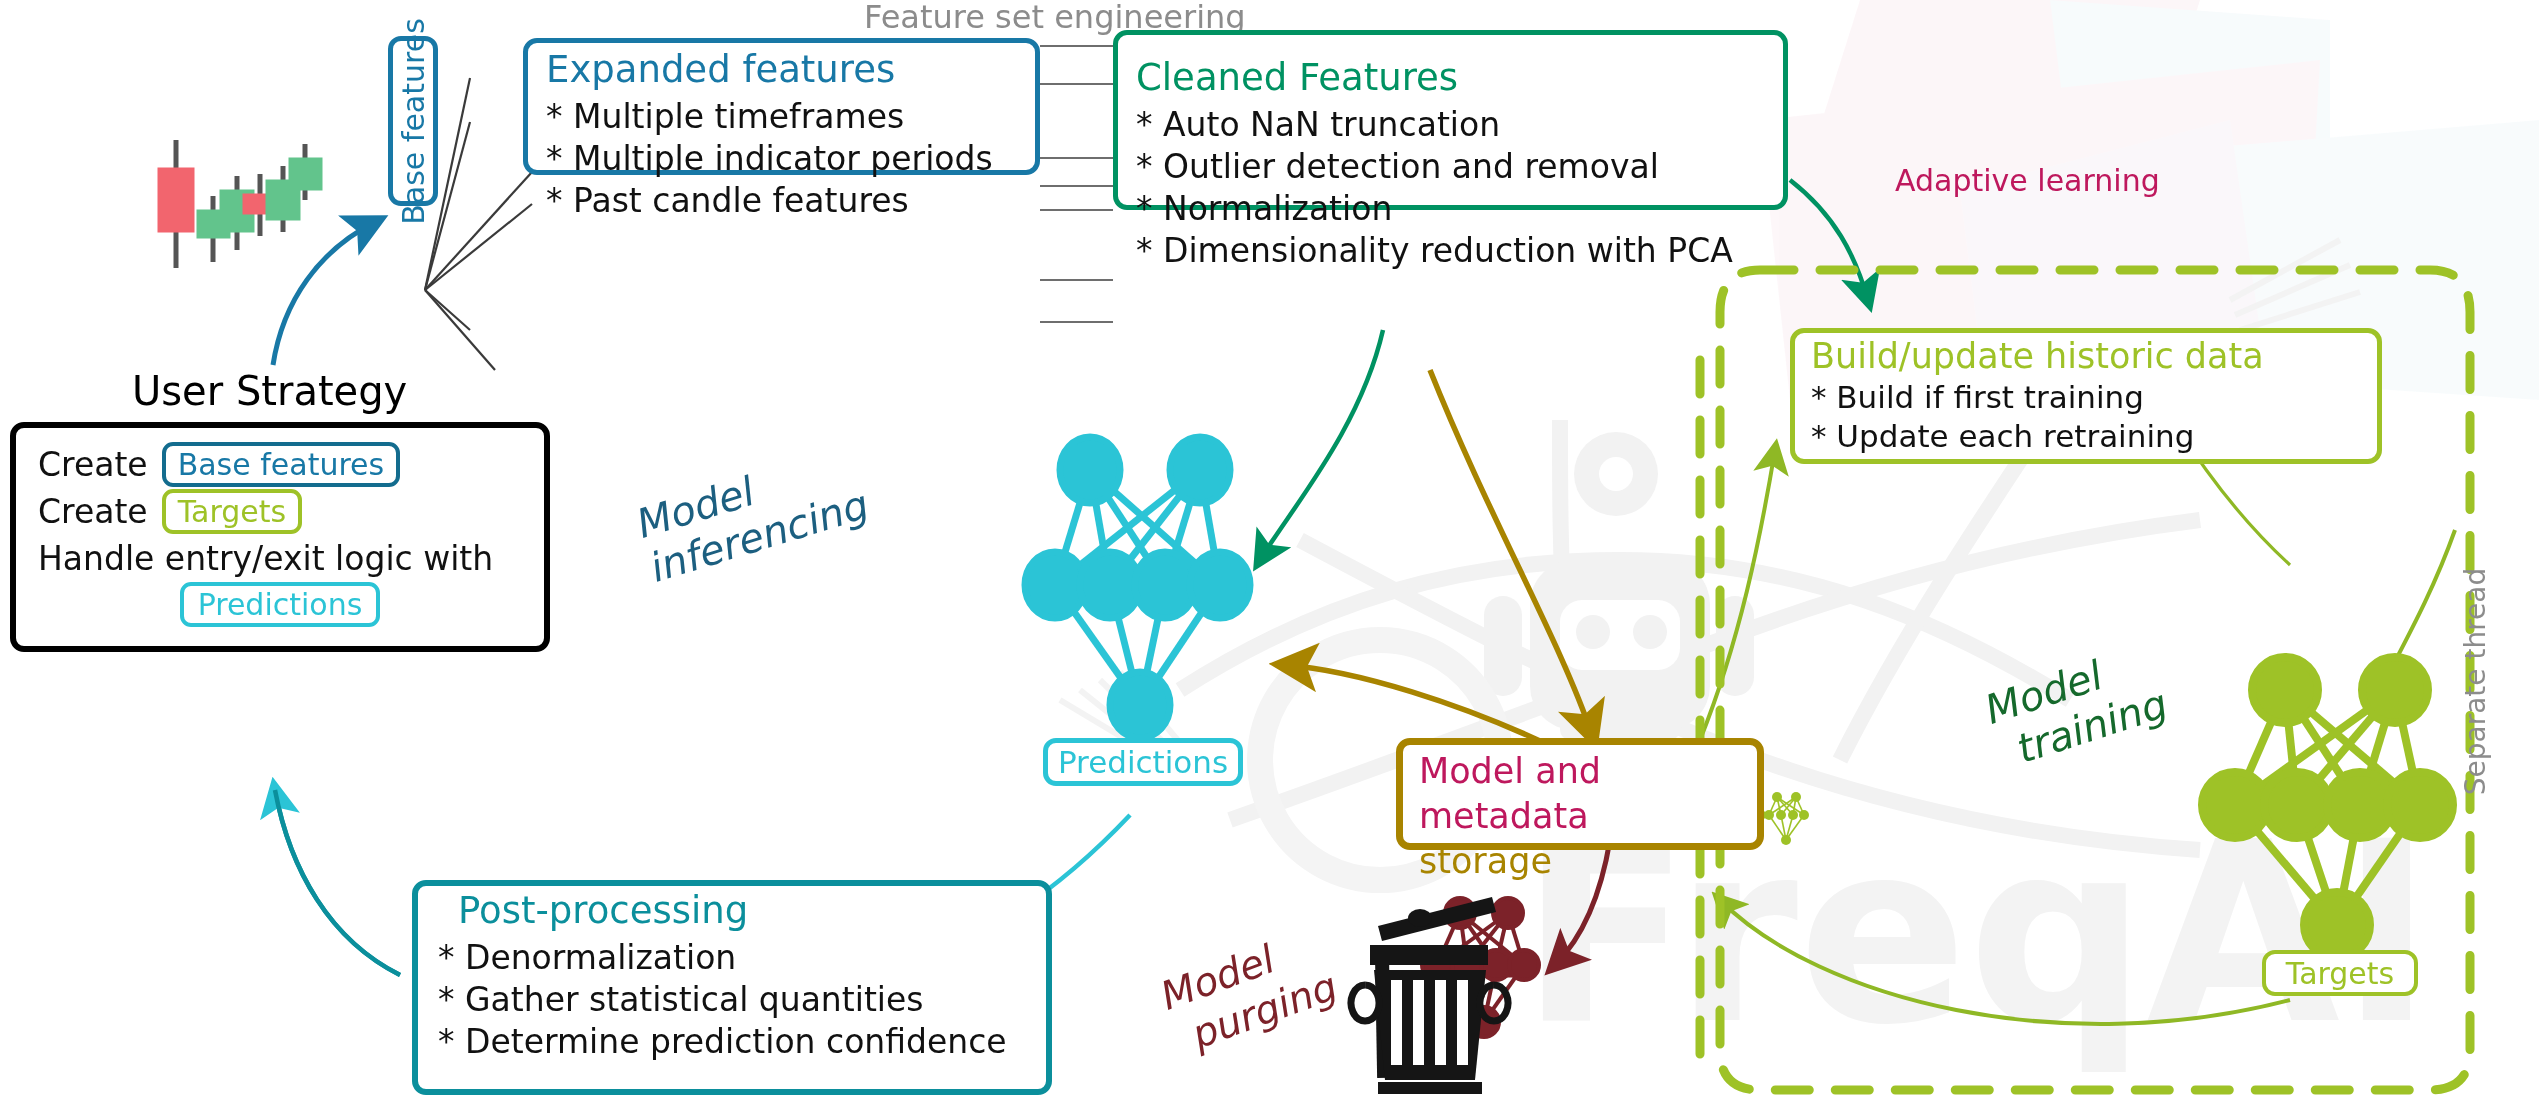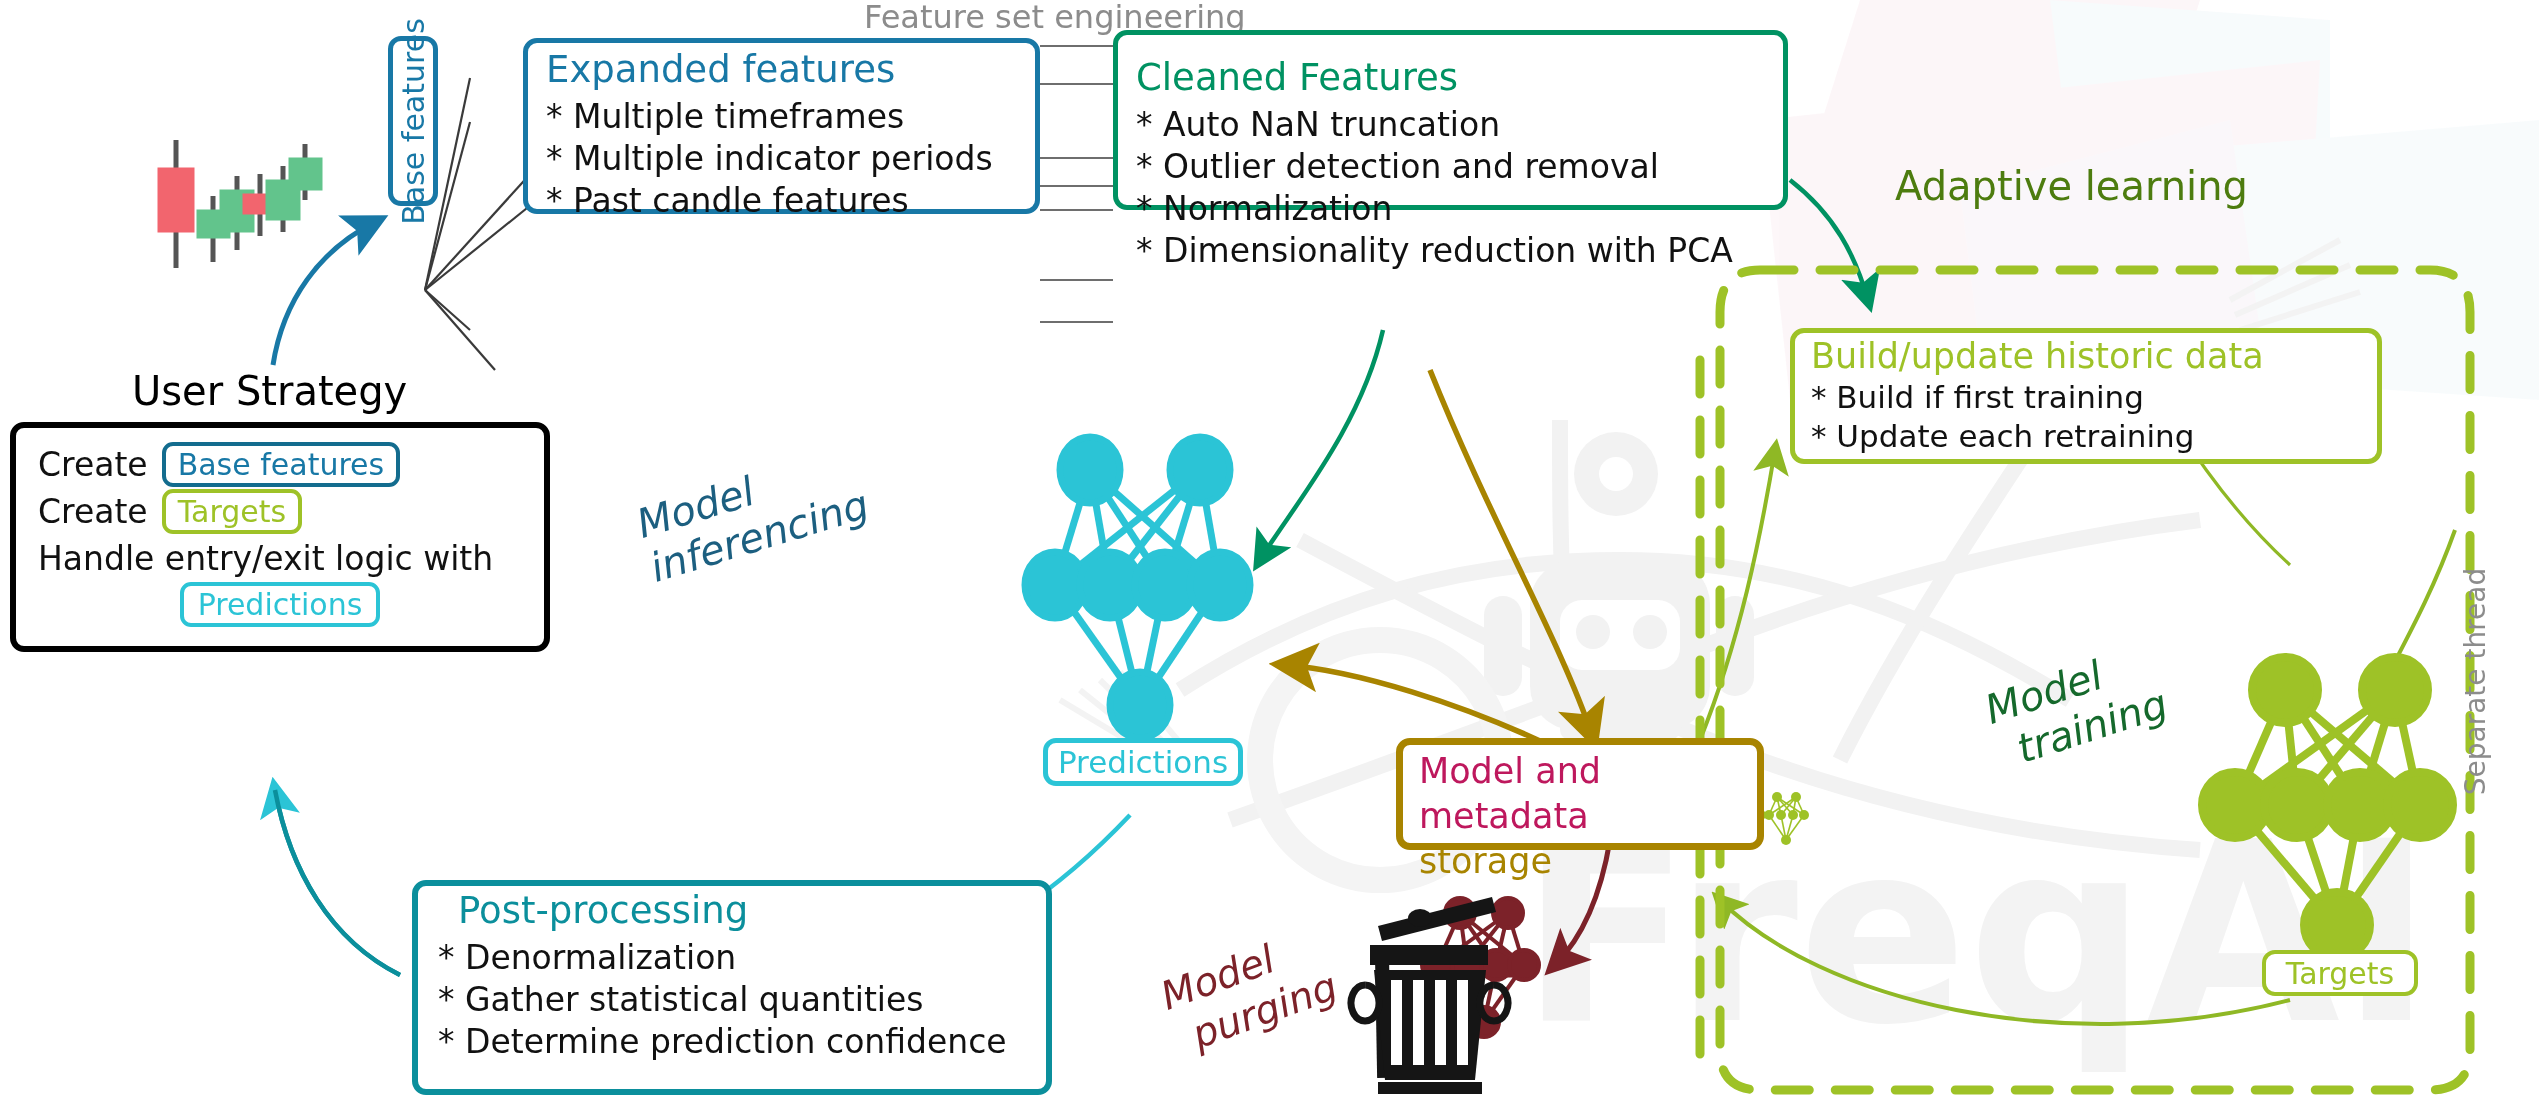--- a/index.html
+++ b/index.html
@@ -340,36 +340,36 @@
         </g>
     </g>
   </svg>
 
   <div style="position:absolute;left:864px;top:-2px;color:#8c8c8c;font-size:32px;">Feature set engineering</div>
 
   <div class="pill" style="left:388px;top:36px;width:50px;height:170px;border:5px solid #1878a6;">
     <span class="rot90" style="color:#1878a6;font-size:30px;">Base features</span>
   </div>
 
-  <div class="box rb" style="left:523px;top:38px;width:517px;height:176px;border:5px solid #1878a6;padding:8px 18px;">
+  <div class="box rb" style="left:523px;top:38px;width:517px;height:137px;border:5px solid #1878a6;padding:8px 18px;">
     <div class="ttl" style="color:#1878a6;">Expanded features</div>
     <div class="li">* Multiple timeframes</div>
     <div class="li">* Multiple indicator periods</div>
     <div class="li">* Past candle features</div>
   </div>
 
   <div class="box rb" style="left:1113px;top:30px;width:675px;height:180px;border:5px solid #009262;padding:24px 18px;">
     <div class="ttl" style="color:#009262;">Cleaned Features</div>
     <div class="li">* Auto NaN truncation</div>
     <div class="li">* Outlier detection and removal</div>
     <div class="li">* Normalization</div>
     <div class="li">* Dimensionality reduction with PCA</div>
   </div>
 
-  <div style="position:absolute;left:1895px;top:163px;color:#4d7c0f;font-size:40px;">Adaptive learning</div>
+  <div style="position:absolute;left:1895px;top:163px;color:#be185d;font-size:30px;">Adaptive learning</div>
 
   <div style="position:absolute;left:2455px;top:560px;width:40px;height:240px;">
     <span class="rot90" style="position:absolute;left:-100px;top:105px;width:240px;text-align:center;
                 color:#8c8c8c;font-size:28px;">Separate thread</span>
   </div>
 
   <div style="position:absolute;left:132px;top:368px;color:#000;font-size:40px;">User Strategy</div>
 
   <div class="box rb" style="left:10px;top:422px;width:540px;height:230px;border:6px solid #000000;padding:14px 22px;">
     <div style="display:flex;align-items:center;gap:14px;margin-bottom:2px;">

